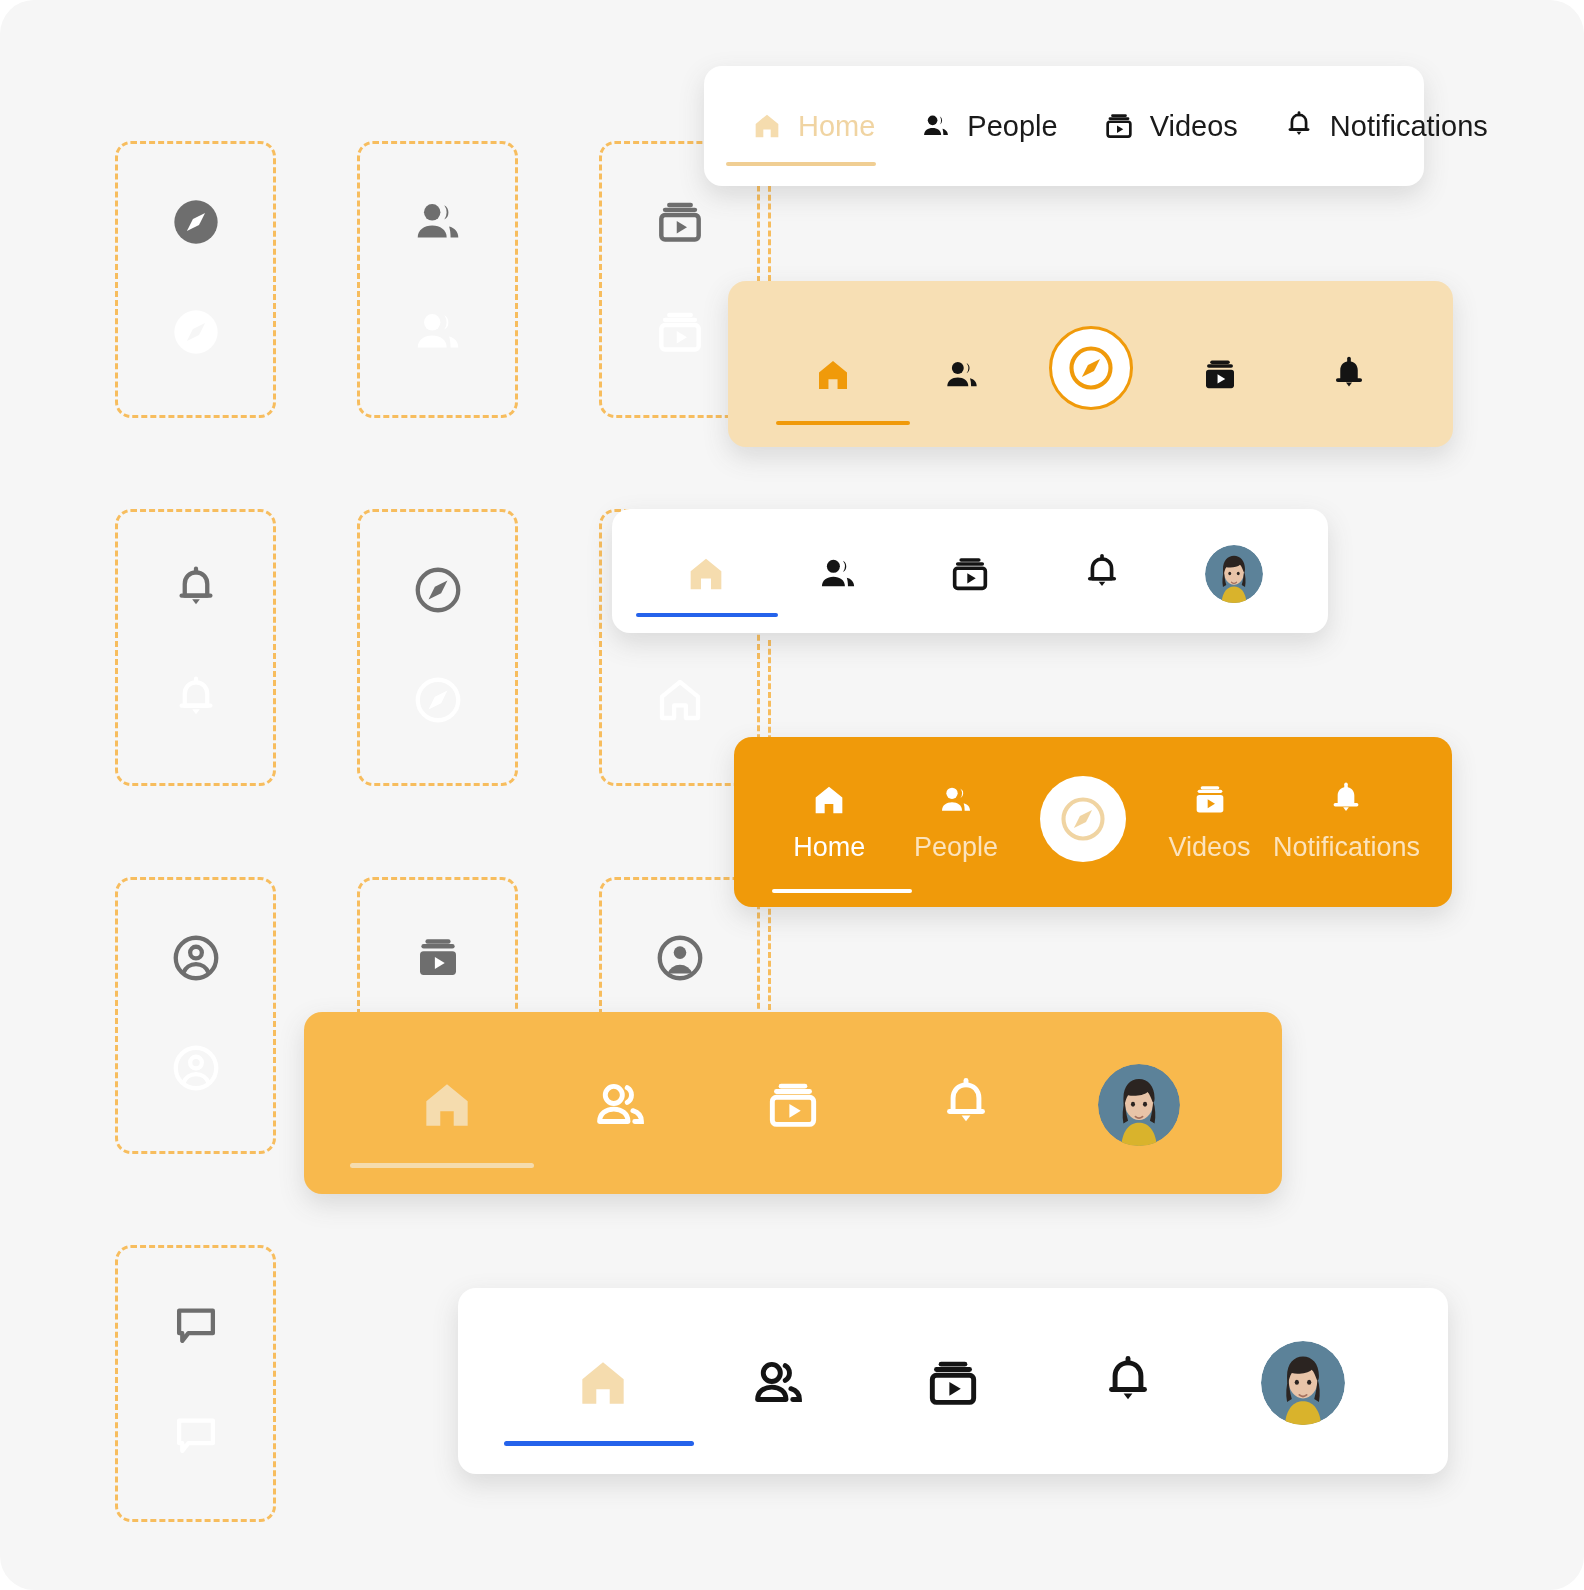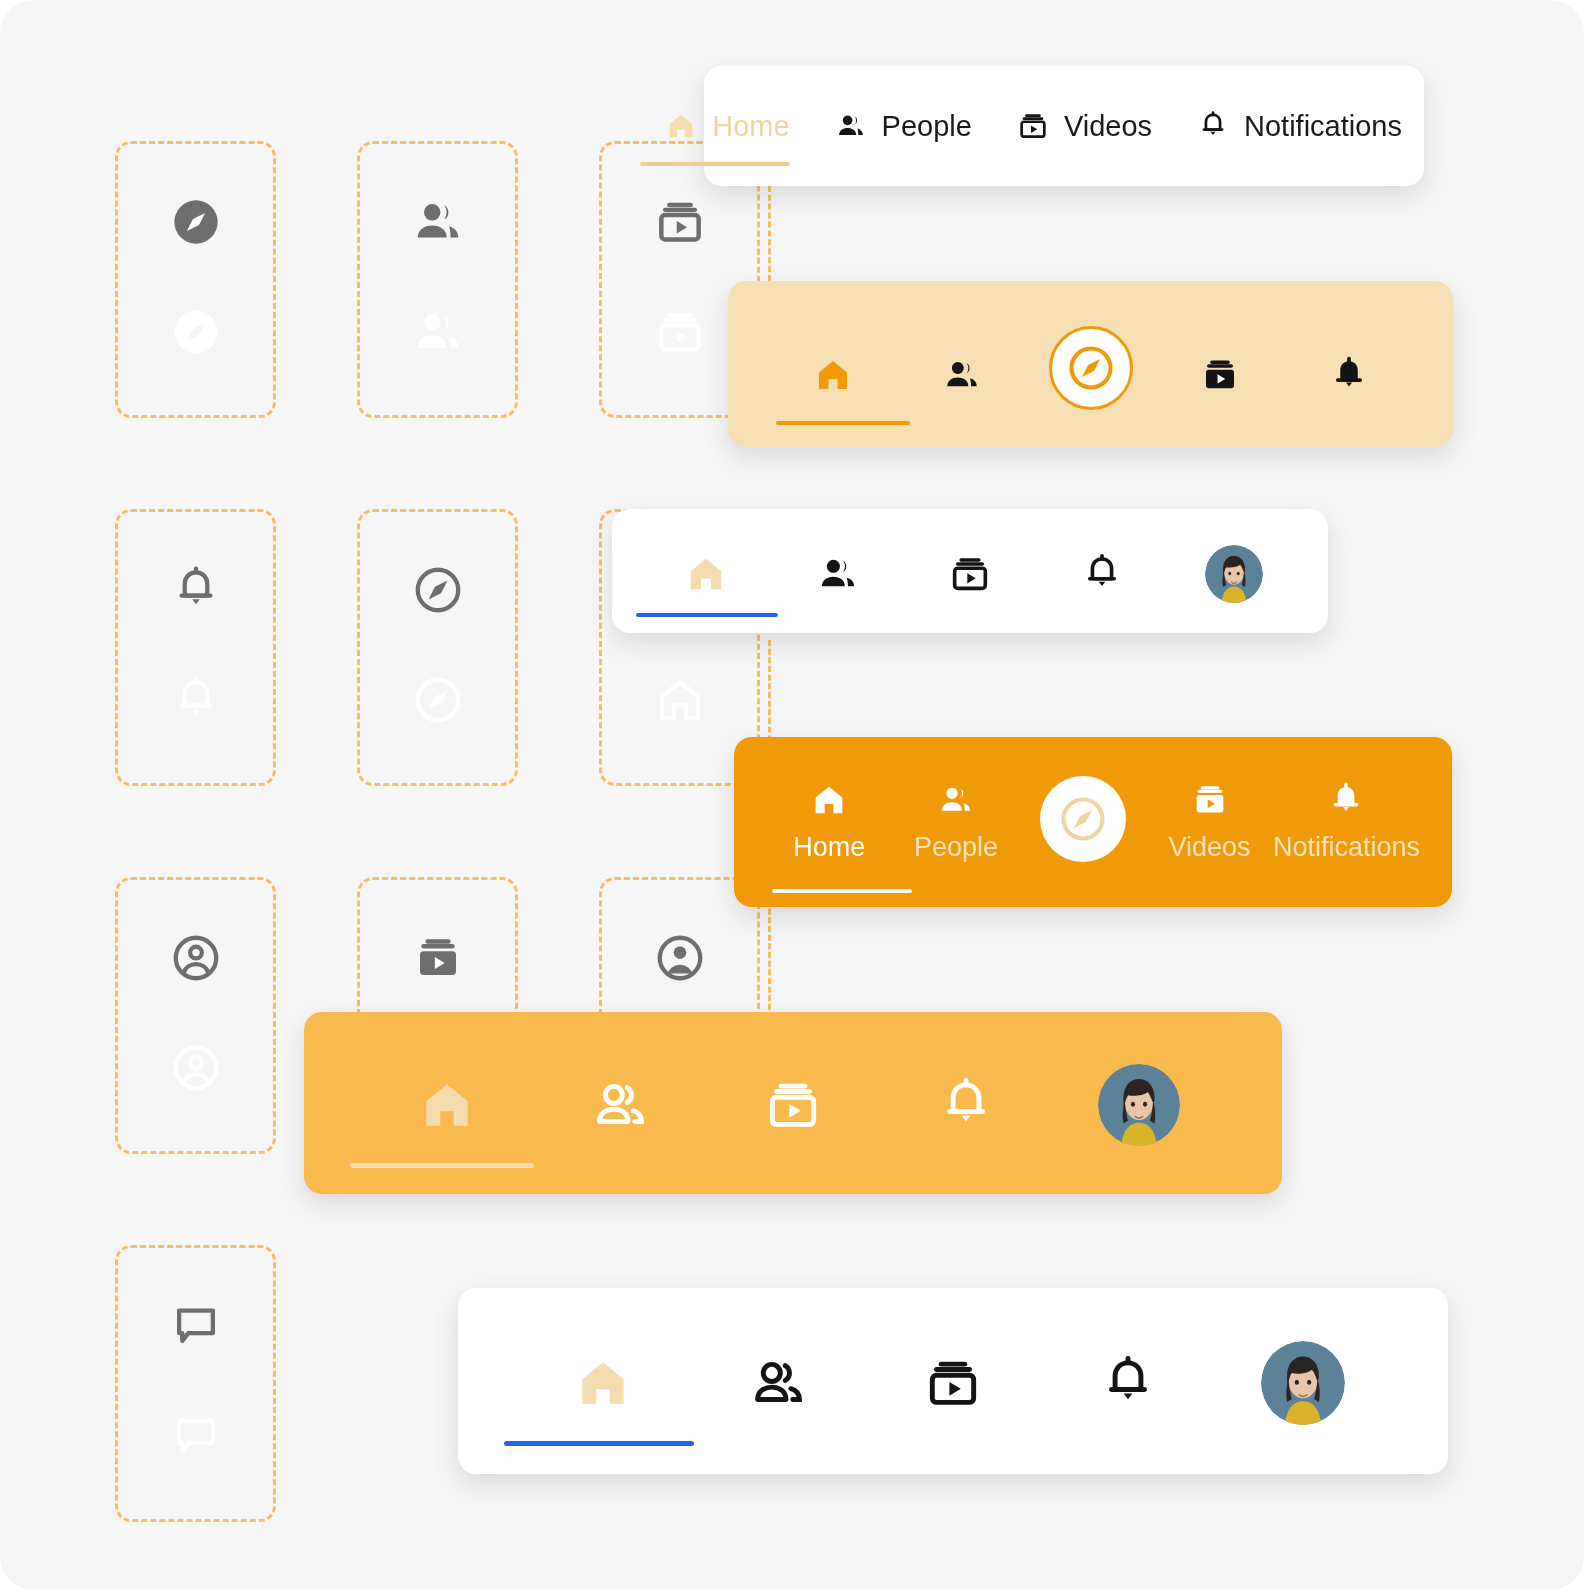--- a/index.html
+++ b/index.html
@@ -45,21 +45,20 @@
   
   .navcard {
     position: absolute;
     border-radius: 18px;
     box-shadow: 0 10px 26px rgba(80,80,80,0.17);
   }
   .navrow {
     display: flex;
     align-items: center;
     height: 100%;
-    justify-content: flex-end;
   }
   .navitem {
     position: relative;
     display: flex;
     flex-direction: column;
     align-items: center;
     justify-content: center;
   }
   .navitem .lbl {
     font-size: 27px;

